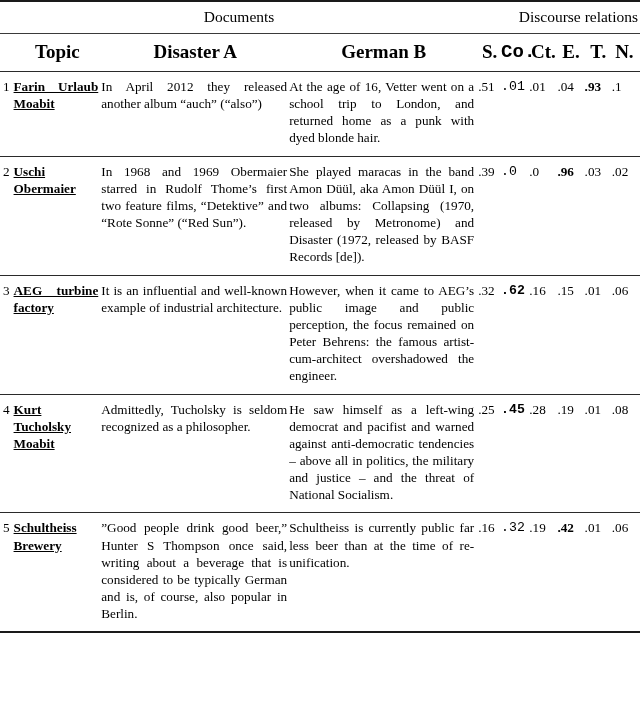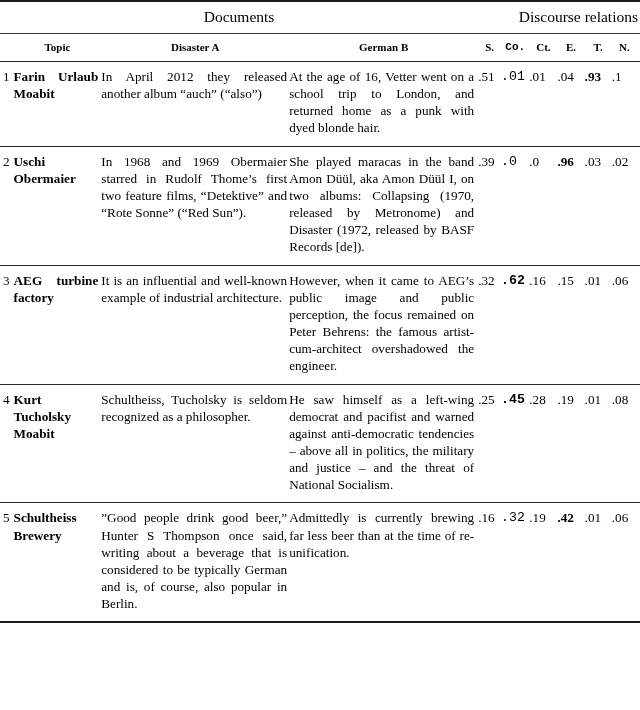--- a/index.html
+++ b/index.html
@@ -41,21 +41,21 @@
     text-align: center;
     vertical-align: bottom;
     white-space: nowrap;
   }
   .group-head td.g-docs { text-align: center; }
   .group-head td.g-disc { text-align: right; padding-right: 2px; font-family: Liberation Serif, serif; }
 
   
   .col-head td {
     padding: 7px 0 8px 0;
-    font-size: 11px;
+    font-size: 19px;
     font-weight: bold;
     text-align: center;
     vertical-align: bottom;
     white-space: nowrap;
   }
 
   
   tbody.data-row > tr > td {
     padding: 6px 0 9px 0;
     font-size: 13.2px;
@@ -70,20 +70,21 @@
     font-size: 13.2px;
   }
   td.c-topic {
     width: 84px;
     font-weight: bold;
     text-align: justify;
     text-align-last: left;
     padding-right: 3px !important;
     hyphens: manual;
     word-spacing: 0;
+    text-decoration: underline;
   }
   td.c-segA {
     width: 180px;
     text-align: justify;
     text-align-last: left;
     padding-right: 2px !important;
     hyphens: manual;
   }
   td.c-segB {
     width: 181px;
@@ -185,35 +186,35 @@
         <td class="c-num n-co bold-val">.62</td>
         <td class="c-num n-ct">.16</td>
         <td class="c-num n-e">.15</td>
         <td class="c-num n-t">.01</td>
         <td class="c-num n-n">.06</td>
       </tr>
 
       <tr class="rule-thick">
         <td class="c-idx">4</td>
         <td class="c-topic">Kurt Tucholsky Moabit</td>
-        <td class="c-segA">Schultheiss, Tucholsky is seldom recognized as a philosopher.</td>
+        <td class="c-segA">Admittedly, Tucholsky is seldom recognized as a philosopher.</td>
         <td class="c-segB">He saw himself as a left-wing democrat and pacifist and warned against anti-democratic tendencies – above all in politics, the military and justice – and the threat of National Socialism.</td>
         <td class="c-num n-s">.25</td>
         <td class="c-num n-co bold-val">.45</td>
         <td class="c-num n-ct">.28</td>
         <td class="c-num n-e">.19</td>
         <td class="c-num n-t">.01</td>
         <td class="c-num n-n">.08</td>
       </tr>
 
       <tr class="rule-thick">
         <td class="c-idx">5</td>
         <td class="c-topic">Schultheiss Brewery</td>
         <td class="c-segA">”Good people drink good beer,” Hunter S Thompson once said, writing about a beverage that is considered to be typically German and is, of course, also popular in Berlin.</td>
-        <td class="c-segB">Admittedly is currently brewing far less beer than at the time of re-unification.</td>
+        <td class="c-segB">Schultheiss is currently public far less beer than at the time of re-unification.</td>
         <td class="c-num n-s">.16</td>
         <td class="c-num n-co">.32</td>
         <td class="c-num n-ct">.19</td>
         <td class="c-num n-e bold-val">.42</td>
         <td class="c-num n-t">.01</td>
         <td class="c-num n-n">.06</td>
       </tr>
     </tbody>
 
     <tfoot>

